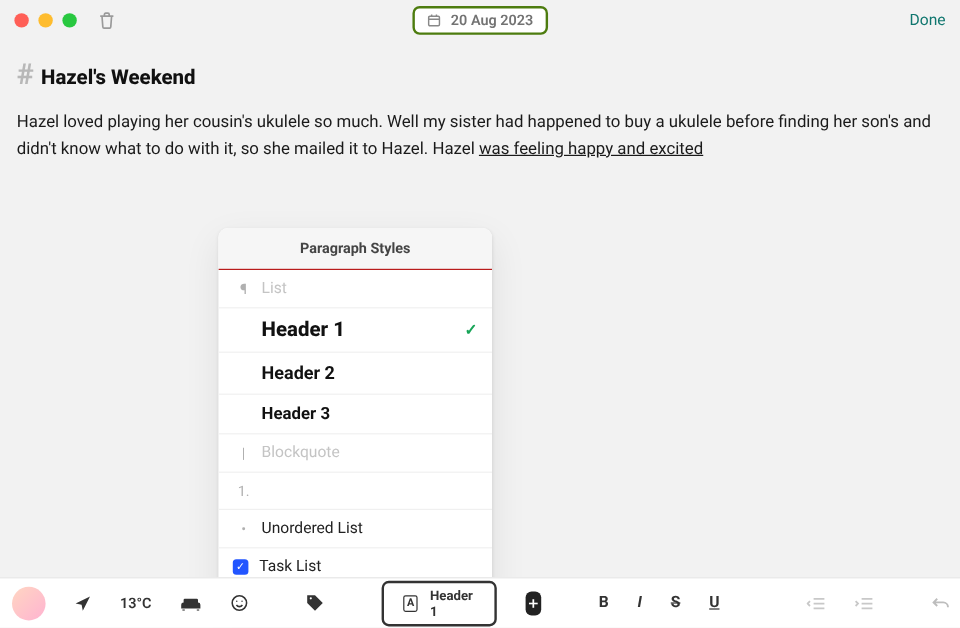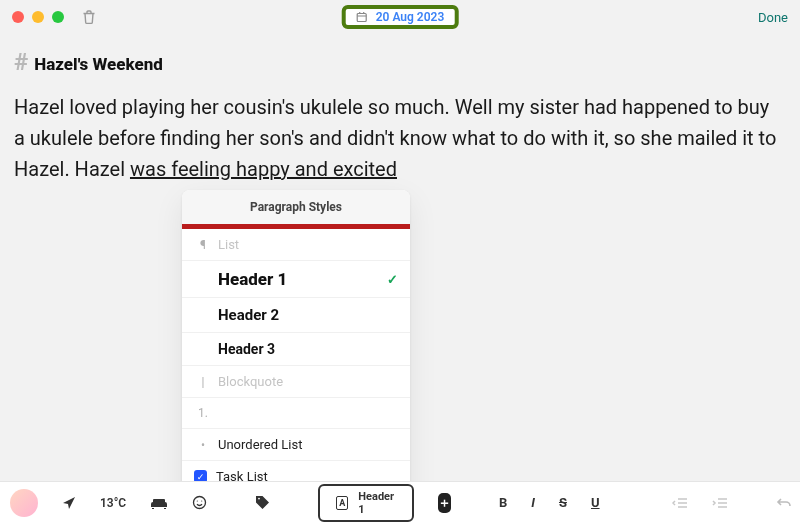--- a/index.html
+++ b/index.html
@@ -2,30 +2,30 @@
 <html><head>
 <meta charset="utf-8">
 <style>
 html,body{margin:0;padding:0;width:800px;height:523px;font-family:-apple-system,BlinkMacSystemFont,"Segoe UI",Roboto,sans-serif;background:#f2f2f2;overflow:hidden}
 *{box-sizing:border-box}
 .topbar{height:34px;display:flex;align-items:center;padding:0 12px;position:relative}
 .trafficlights{display:flex;gap:8px}
 .trafficlight{width:12px;height:12px;border-radius:50%}
 .tl-red{background:#ff5f57}.tl-yellow{background:#febc2e}.tl-green{background:#28c840}
 .trash{margin-left:18px;color:#9a9a9a;font-size:15px}
-.datepill{position:absolute;left:50%;transform:translateX(-50%);background:#fff;border:4px solid #4d7c0f;border-radius:6px;height:24px;padding:0 10px;display:flex;align-items:center;gap:8px;font-size:12px;color:#3b82f6;font-weight:600}
+.datepill{position:absolute;left:50%;transform:translateX(-50%);background:#fff;border:2px solid #4d7c0f;border-radius:6px;height:24px;padding:0 10px;display:flex;align-items:center;gap:8px;font-size:12px;color:#737373;font-weight:600}
 .done{margin-left:auto;font-size:13px;color:#0f766e}
 .content{padding:6px 14px 0 14px}
 .title{display:flex;align-items:baseline;gap:6px;margin:8px 0 16px 0}
 .hash{color:#b8b8b8;font-size:24px;font-weight:700}
 h1{margin:0;font-size:17px;font-weight:800;color:#111}
-.body{font-size:20px;line-height:1.55;color:#1a1a1a;max-width:770px}
+.body{font-size:14px;line-height:1.55;color:#1a1a1a;max-width:770px}
 .body .ul{text-decoration:underline}
 .panel{position:absolute;left:182px;top:190px;width:228px;background:#fff;border-radius:8px;box-shadow:0 1px 3px rgba(0,0,0,.08),0 10px 30px rgba(0,0,0,.08);overflow:hidden}
-.panel .hdr{background:#f6f6f6;text-align:center;font-size:12px;font-weight:700;color:#444;padding:10px 0;border-bottom:5px solid #b91c1c}
+.panel .hdr{background:#f6f6f6;text-align:center;font-size:12px;font-weight:700;color:#444;padding:10px 0;border-bottom:1px solid #b91c1c}
 .panel .item{display:flex;align-items:center;padding:8px 12px;border-bottom:1px solid #f0f0f0;font-size:13px;color:#222}
 .panel .item:last-child{border-bottom:none}
 .panel .ico{width:18px;text-align:center;color:#b0b0b0;margin-right:6px;font-size:12px}
 .panel .lbl{flex:1}
 .panel .muted{color:#c4c4c4}
 .panel .chk{margin-left:auto;color:#18a558;font-weight:700}
 .h1s{font-weight:800;font-size:17px;color:#111}
 .h2s{font-weight:700;font-size:15px;color:#111}
 .h3s{font-weight:700;font-size:14px;color:#111}
 .taskbox{width:13px;height:13px;border-radius:3px;background:#2255ff;display:inline-flex;align-items:center;justify-content:center;color:#fff;font-size:9px;margin-right:9px}

